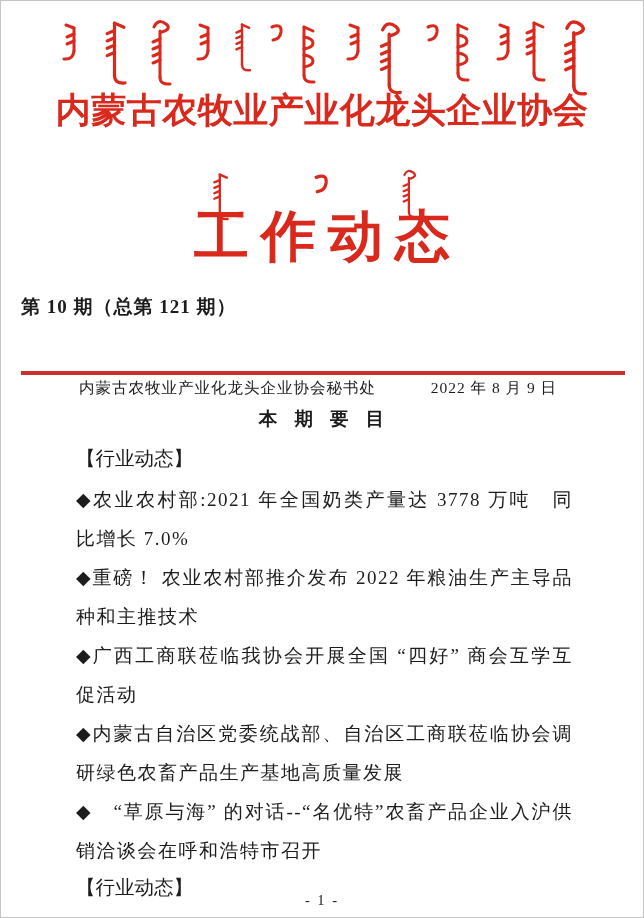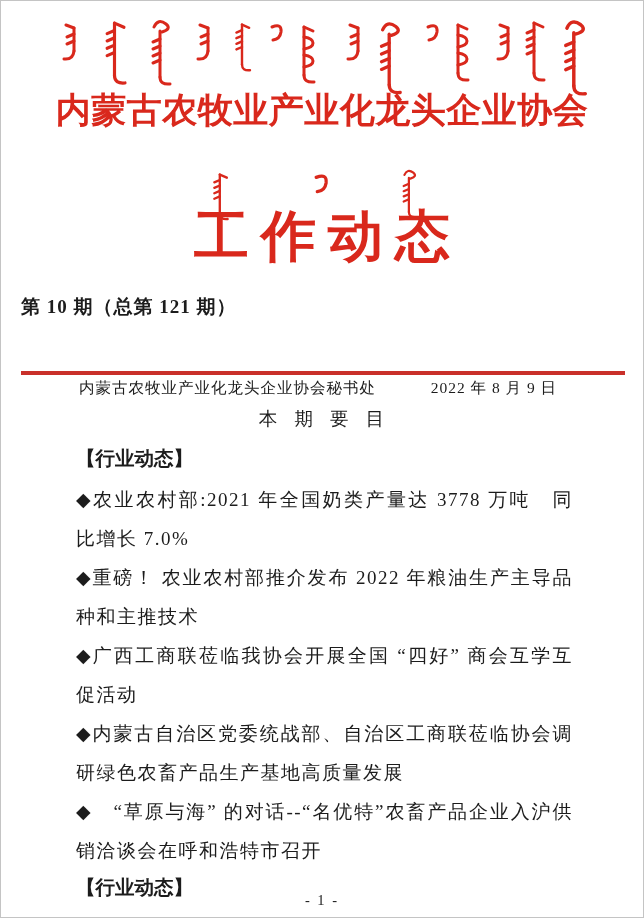--- a/index.html
+++ b/index.html
@@ -47,26 +47,26 @@
     font-size:15.5px;letter-spacing:1px;margin-top:40px;
   }
   .red-rule{
     position:absolute;top:370px;left:20px;width:604px;height:4px;
     background:var(--rule-red);
   }
   .toc{position:absolute;top:406px;left:75px;width:497px;}
   .toc-heading{
     text-align:center;
     font-family:"Liberation Sans","DejaVu Sans",sans-serif;
-    font-size:18.5px;font-weight:normal;letter-spacing:6px;
+    font-size:18.5px;font-weight:bold;letter-spacing:6px;
     margin:0 0 14px 0;line-height:24px;
   }
   .sec-label{
     font-family:"Liberation Sans","DejaVu Sans",sans-serif;
-    font-size:19.5px;font-weight:bold;
+    font-size:19.5px;font-weight:normal;
     margin:4px 0 8px 0;line-height:27px;
   }
   .toc-item{
     margin:0;
     font-size:19px;line-height:39px;
     letter-spacing:1.5px;
     text-align:justify;
   }
   .footer{
     position:absolute;bottom:8px;left:0;right:0;

